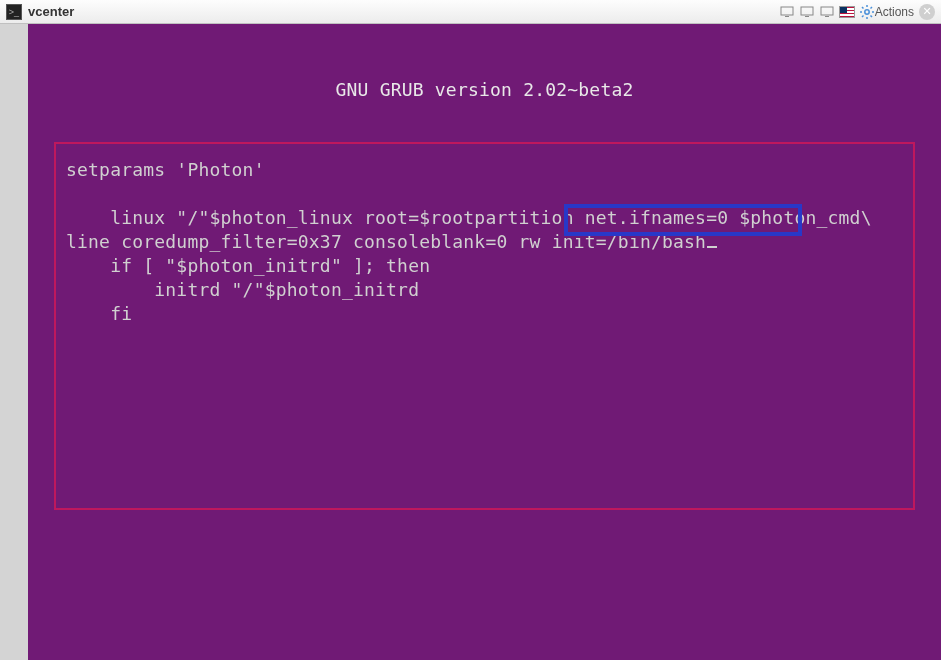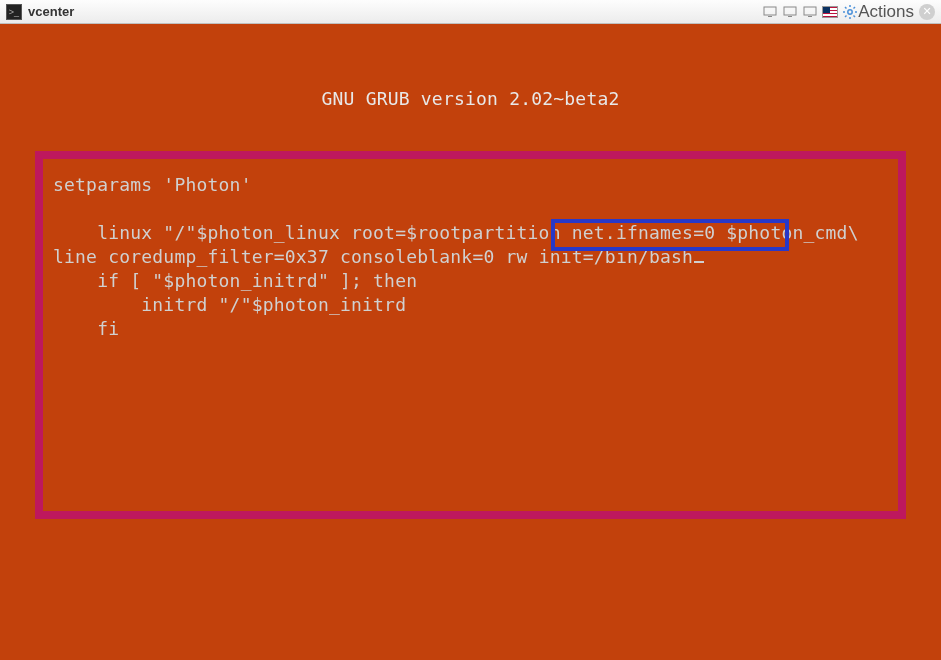--- a/index.html
+++ b/index.html
@@ -58,59 +58,60 @@
     }
     .tb-flag::before {
       content: "";
       position: absolute;
       left: 0; top: 0;
       width: 7px; height: 6px;
       background: #0a3161;
     }
     .tb-gear svg { display: block; }
     .tb-actions-label {
-      font-size: 17px;
+      font-size: 12px;
       color: #555;
       margin-left: 0;
       margin-right: 3px;
     }
     .tb-close {
       width: 16px;
       height: 16px;
       border-radius: 8px;
       background: #cfcfcf;
       color: #fff;
       font-size: 11px;
       display: flex;
       align-items: center;
       justify-content: center;
       margin-left: 2px;
     }
 
     .console {
       flex: 1;
-      background: #c2410c;
+      background: #701a75;
       color: #d0d0d0;
       font-family: "Menlo", "Consolas", "DejaVu Sans Mono", monospace;
       font-size: 18px;
       line-height: 24px;
       letter-spacing: 0.2px;
-      padding: 9px;
+      padding: 0;
       position: relative;
+      margin-left: 28px;
     }
     .grub-header {
       text-align: center;
       padding-top: 54px;
       padding-bottom: 40px;
       color: #e8e8e8;
       font-family: "Menlo", "Consolas", "DejaVu Sans Mono", monospace;
     }
     .editor-box {
       margin: 0 26px;
-      border: 8px solid #be185d;
+      border: 2px solid #be185d;
       padding: 14px 8px 14px 10px;
       height: 368px;
       position: relative;
     }
     .editor-content {
       font-family: inherit;
       white-space: pre;
     }
     .highlight-box {
       position: absolute;

